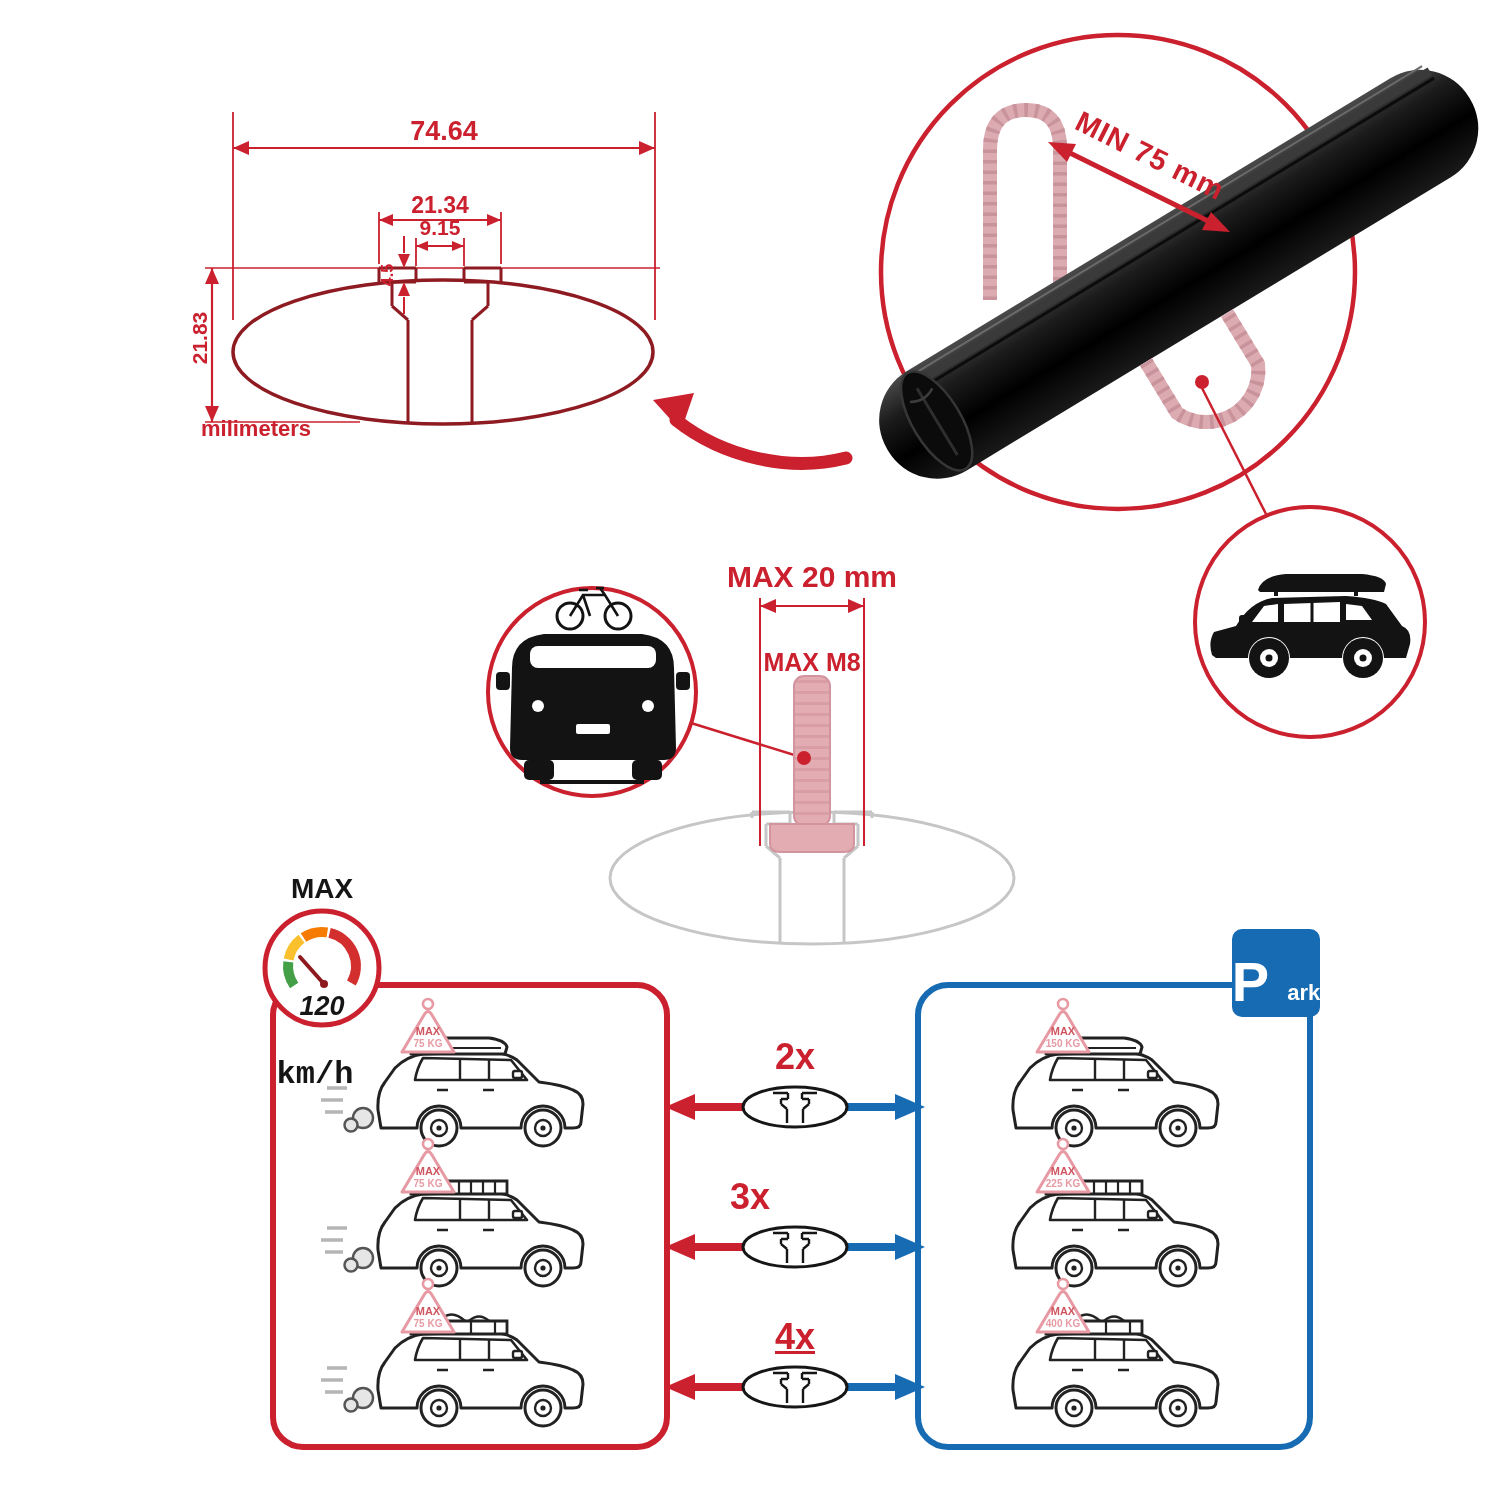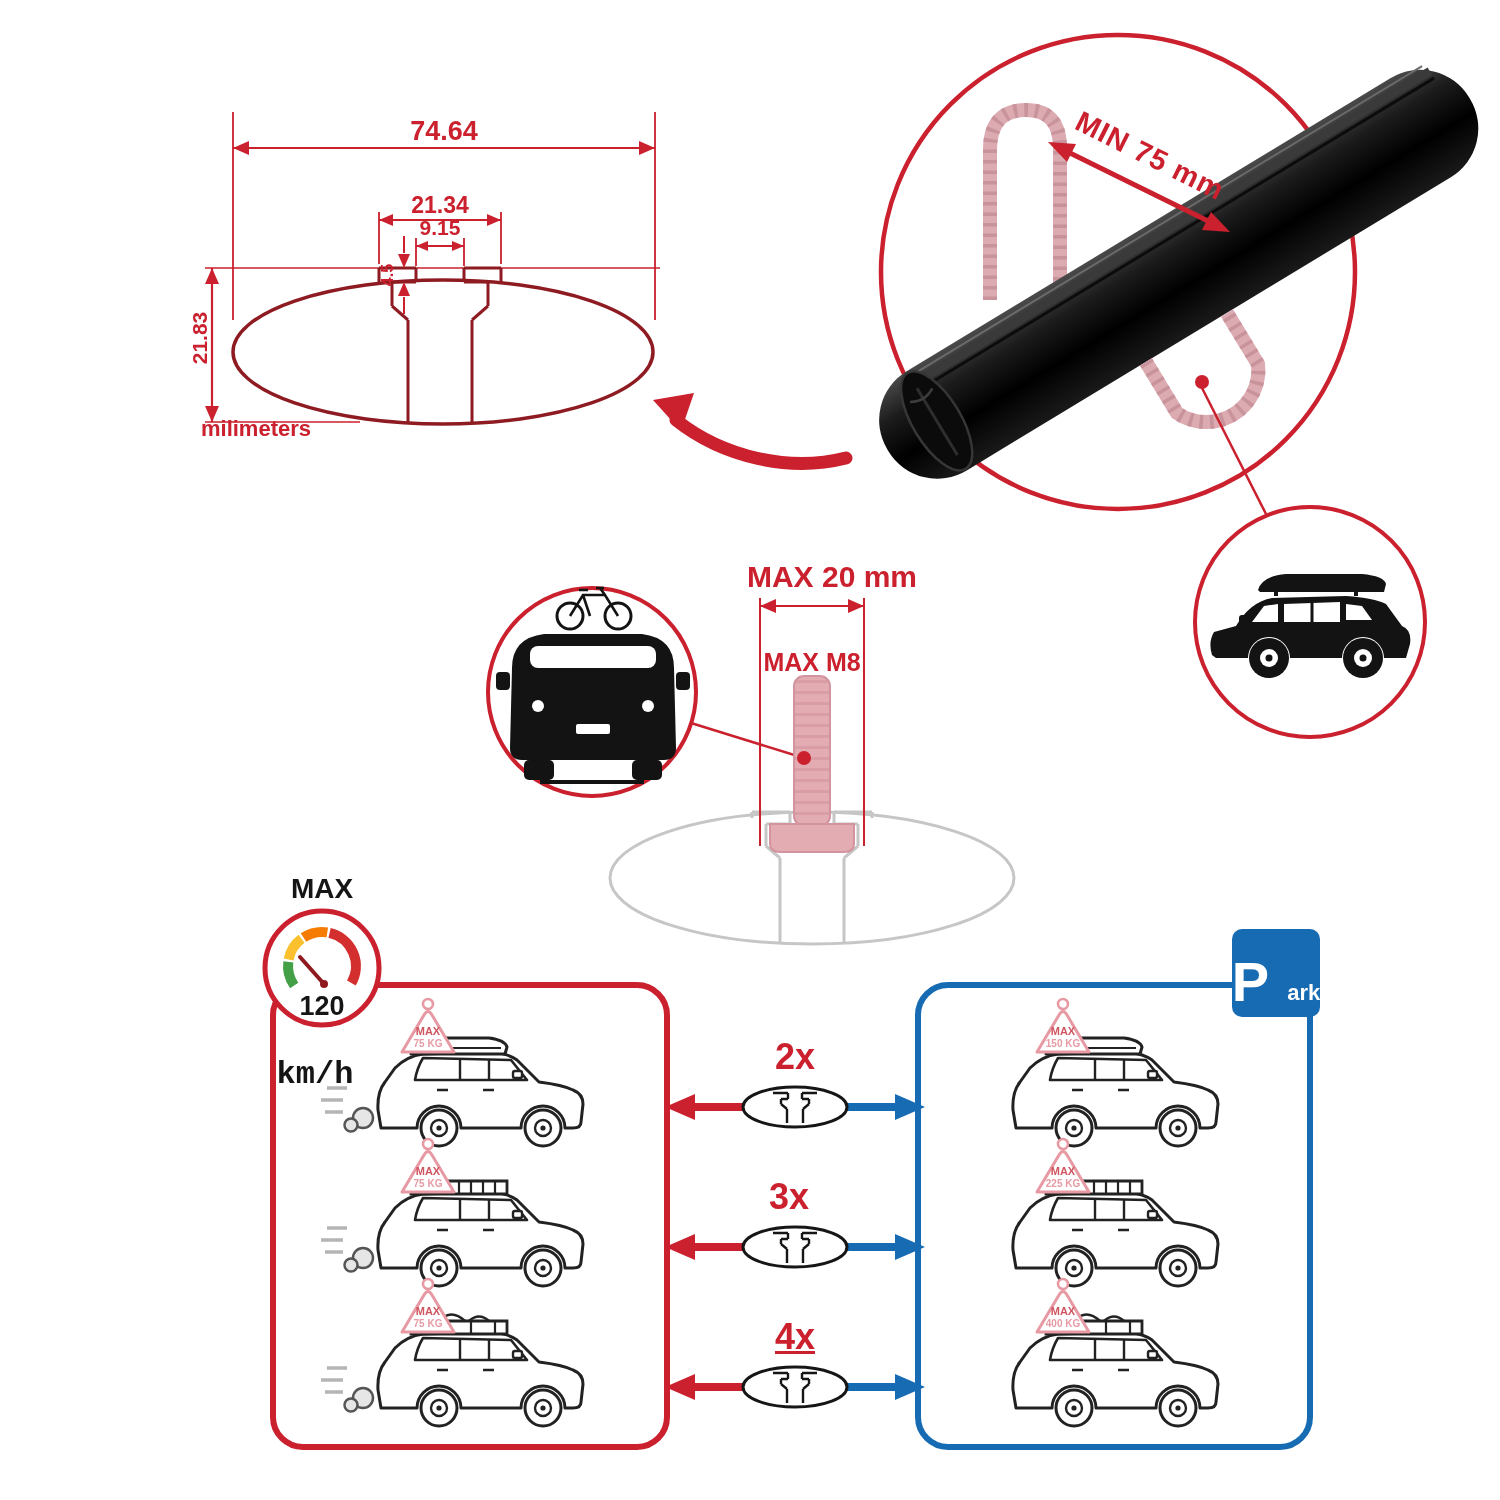--- a/index.html
+++ b/index.html
@@ -257,29 +257,29 @@
 
 <div class="txt red w6" style="left:444px;top:131px;font-size:27px;">74.64</div>
 <div class="txt red w6" style="left:440px;top:197px;font-size:23px;margin-top:8px;">21.34</div>
 <div class="txt red w6" style="left:440px;top:228px;font-size:21px;">9.15</div>
 <div class="txt red w6 rot90" style="left:388px;top:275px;font-size:16px;">4.5</div>
 <div class="txt red w6 rot90" style="left:200px;top:338px;font-size:21px;">21.83</div>
 <div class="txt red w6" style="left:256px;top:429px;font-size:22px;">milimeters</div>
 
 <div class="txt red w7 rot26" style="left:1150px;top:156px;font-size:29px;letter-spacing:1px;">MIN 75 mm</div>
 
-<div class="txt red w7" style="left:812px;top:577px;font-size:30px;margin-left:20px;">MAX 20 mm</div>
+<div class="txt red w7" style="left:812px;top:577px;font-size:30px;">MAX 20 mm</div>
 <div class="txt red w7" style="left:812px;top:662px;font-size:25px;">MAX M8</div>
 
 <div class="txt dark w8" style="left:322px;top:889px;font-size:28px;">MAX</div>
-<div class="txt dark w8" style="left:322px;top:1006px;font-size:27px;">120</div>
+<div class="txt dark w8" style="left:322px;top:1006px;font-size:27px;font-style:italic;">120</div>
 <div class="txt dark w7" style="left:315px;top:1074px;font-size:32px;font-family:Liberation Mono, monospace;">km/h</div>
 
 <div class="txt red w8" style="left:795px;top:1057px;font-size:36px;">2x</div>
-<div class="txt red w8" style="left:789px;top:1197px;font-size:36px;">3x</div>
+<div class="txt red w8" style="left:750px;top:1197px;font-size:36px;">3x</div>
 <div class="txt red w8" style="left:795px;top:1337px;font-size:36px;text-decoration:underline;">4x</div>
 
 <div class="park">
   <span class="p">P</span>
   <span class="ark">ark</span>
 </div>
 
 <div class="tag-text" style="left:428px;top:1038px;">
   <span class="tag-max">MAX</span>
   <span class="tag-kg">75 KG</span>

